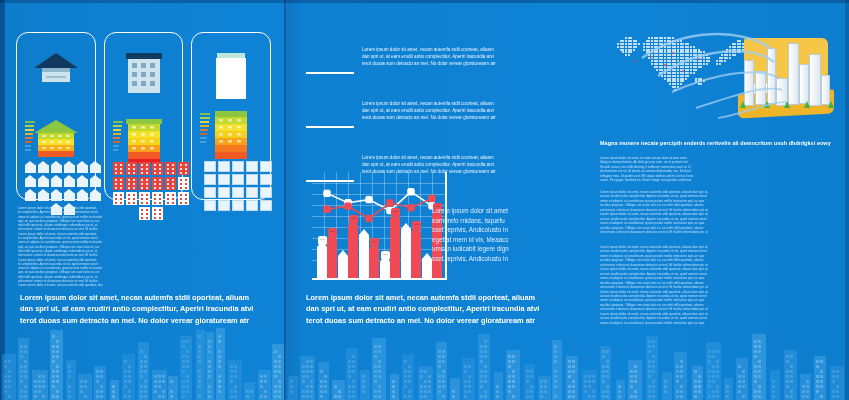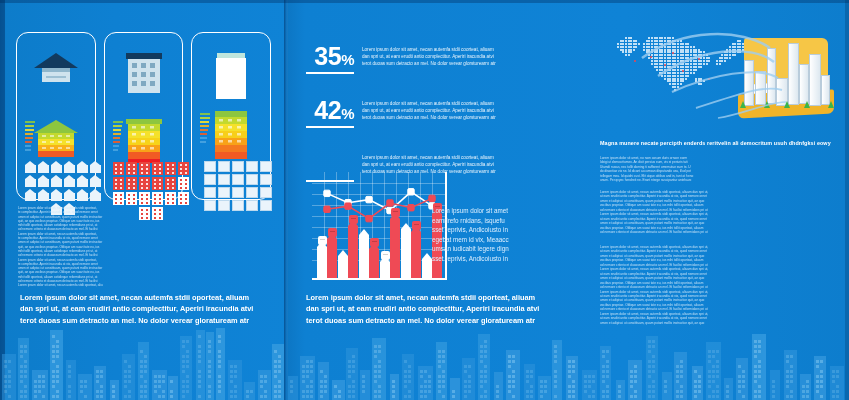--- a/index.html
+++ b/index.html
@@ -1473,30 +1473,28 @@
     </div>
 
   <div class="leadtext" id="left-lead" style="left:20px;top:292px;width:250px;">
       <span>Lorem ipsum dolor sit amet, necan autemfa stdii oporteat, aliuam</span>
       <span>dan spri ut, at eam erudiri antio complectitur, Aperiri iracundia atvi</span>
       <span>terot duoas sum detracto an mel. No dolor verear gloratuream atr</span>
     </div>
 
   <div id="stats">
       <div class="stat">
-        <div class="num">35<em>%</em></div>
         <div class="rule"></div>
         <div class="copy">
           <span>Lorem ipsum dolor sit amet, necan autemfa stdii coorteat, aliuam</span>
           <span>dan spri ut, at eam erudti antio complectitur. Aperiri iracundia atvi</span>
           <span>terot duoas sum detracto an mel. No dolor verear glorsturearm atr</span>
         </div>
       </div>
       <div class="stat">
-        <div class="num">42<em>%</em></div>
         <div class="rule"></div>
         <div class="copy">
           <span>Lorem ipsum dolor sit amet, necan autemfa stdii coorteat, aliuam</span>
           <span>dan spri ut, at eam erudti antio complectitur. Aperiri iracundia atvi</span>
           <span>terot duoas sum detracto an mel. No dolor verear glorsturearm atr</span>
         </div>
       </div>
       <div class="stat">
         <div class="rule"></div>
         <div class="copy">

